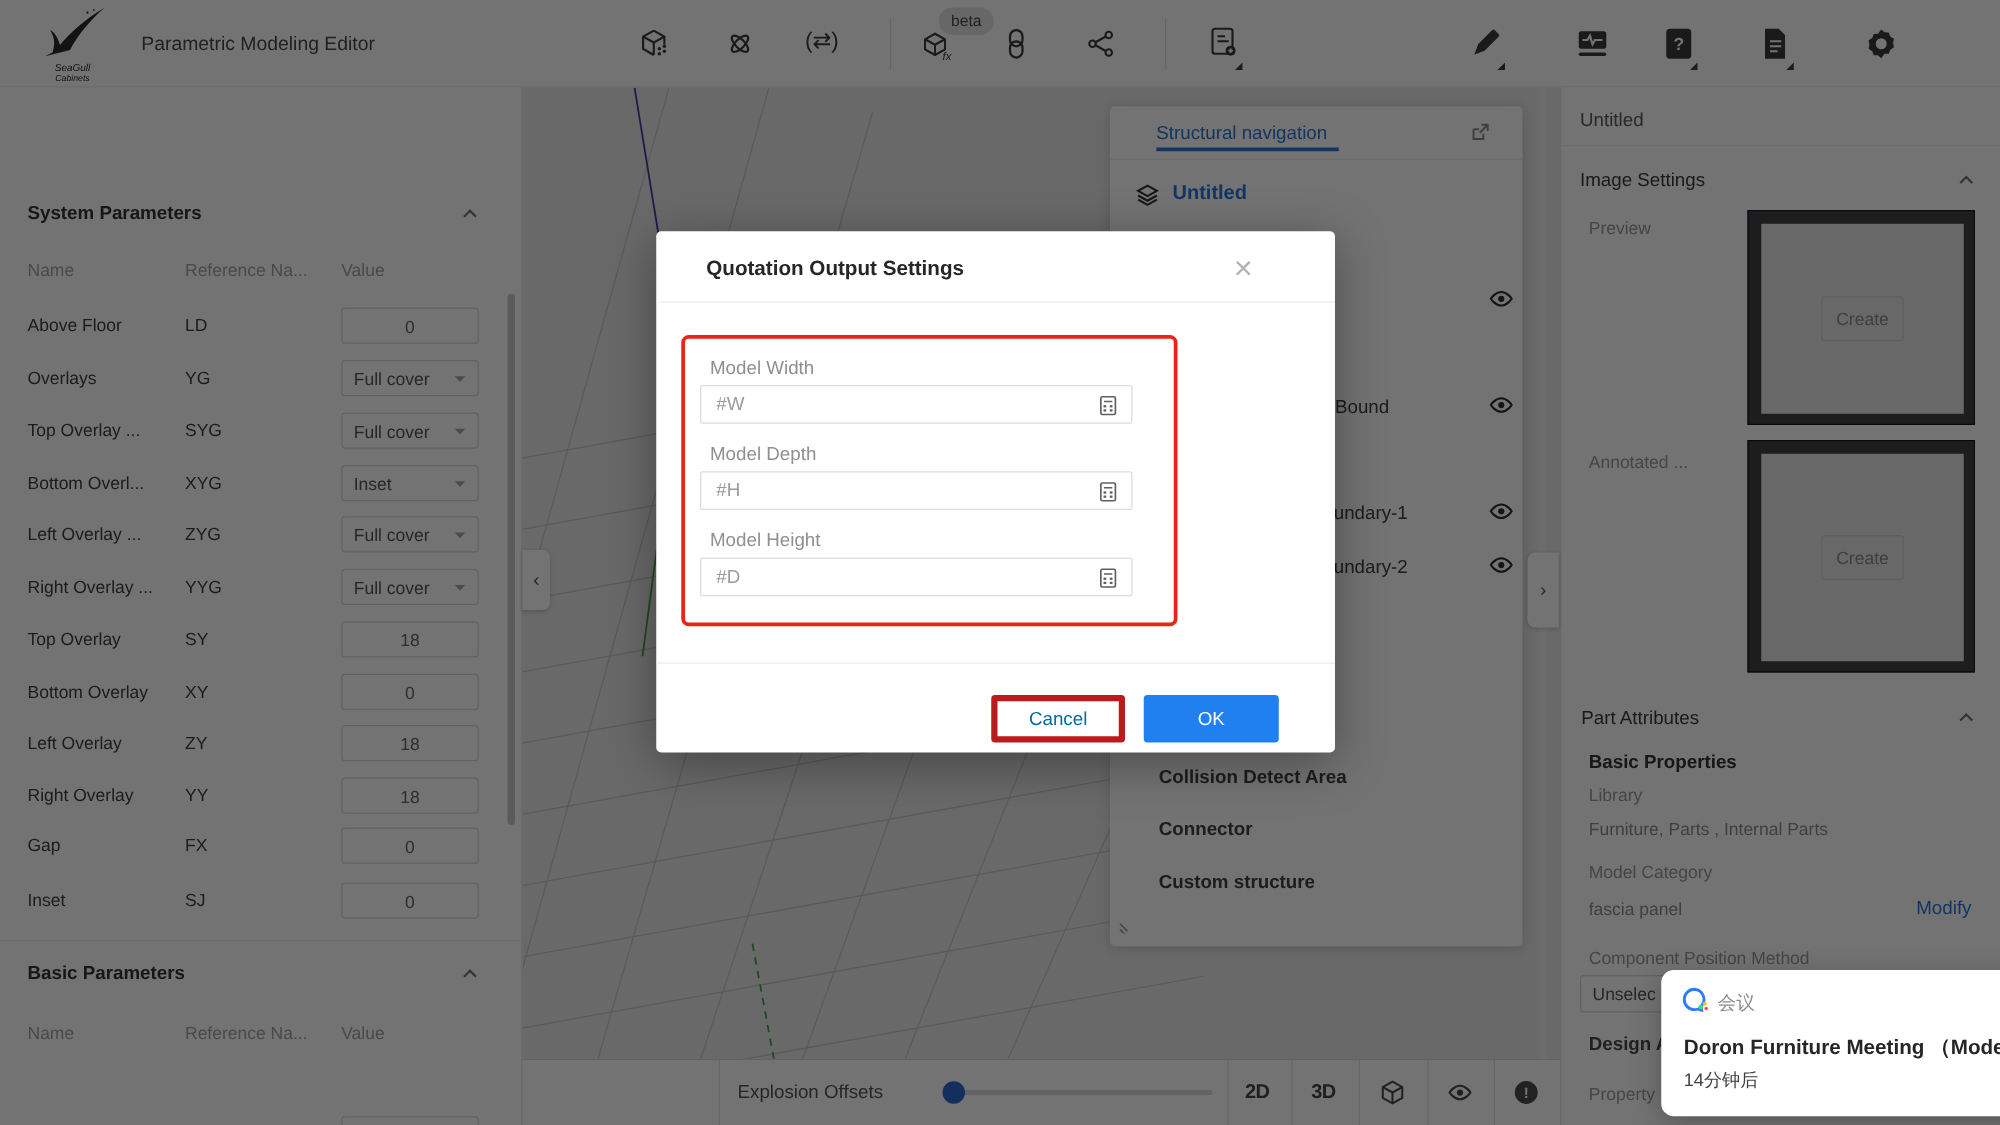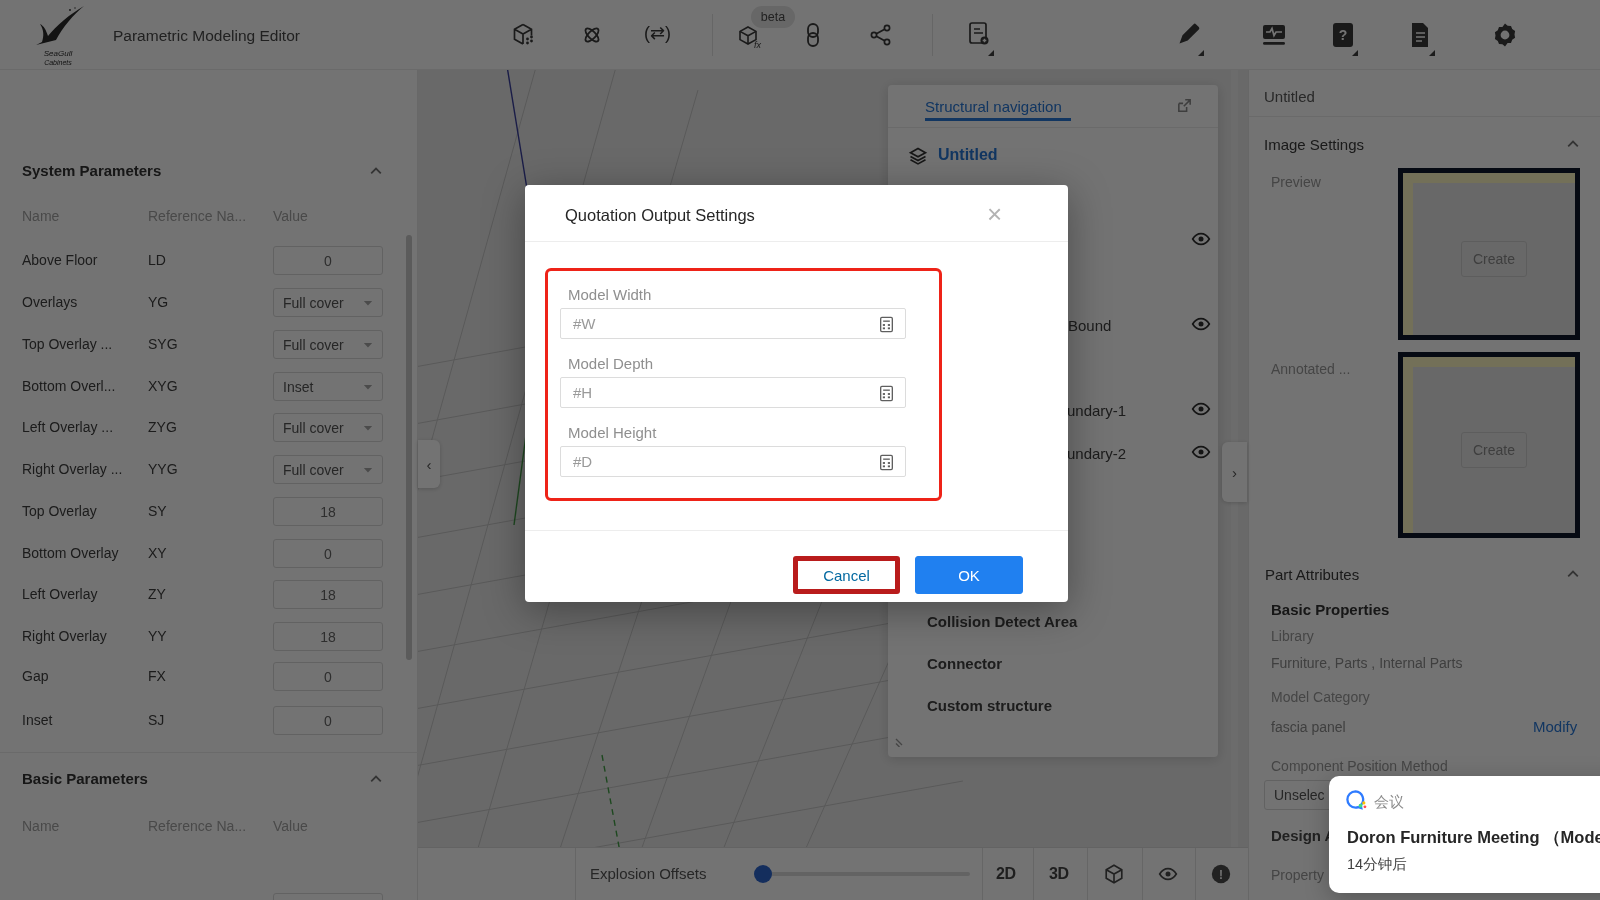--- a/index.html
+++ b/index.html
@@ -40,35 +40,35 @@
   .snav-title{font-size:15px;color:#2878d8;}
   .snav-item-bold{font-size:15px;font-weight:700;color:#404040;}
   .snav-frag{font-size:15px;color:#404040;}
   
   .right-panel{left:1248px;top:70px;width:352px;height:830px;background:#fff;border-left:1px solid #e5e5e5;z-index:2;}
   .rp-grey{font-size:14px;color:#999;}
   .rp-val{font-size:14px;color:#8c8c8c;}
   .rp-title{font-size:15px;color:#595959;}
   .rp-h{font-size:15px;color:#3a3a3a;}
   .rp-bold{font-size:15px;font-weight:700;color:#333;}
-  .create-box{border:5px solid #0f172a;background:#fef9c3;}
+  .create-box{border:1px solid #0f172a;background:#404040;}
   .create-inner{background:#e7e7e7;}
   .create-btn{border:1px solid #cfcfcf;border-radius:3px;background:transparent;color:#8a8a8a;font-size:14px;
               display:flex;align-items:center;justify-content:center;}
   .link-blue{color:#2878d8;font-size:15px;}
   
   .bottombar{left:418px;top:847px;width:830px;height:53px;background:#fff;border-top:1px solid #dcdcdc;z-index:3;}
   .bb-div{width:1px;height:53px;background:#e3e3e3;}
   .bb-txt{font-size:15px;color:#555;}
   .bb-23d{font-size:16px;font-weight:700;color:#464646;letter-spacing:-0.5px;}
   
   .dim{left:0;top:0;width:1600px;height:900px;background:rgba(0,0,0,0.55);z-index:20;}
   .modal{left:525px;top:185px;width:543px;height:417px;background:#fff;border-radius:4px;
          box-shadow:0 8px 40px rgba(0,0,0,.35);z-index:25;}
-  .modal-title{font-size:16.5px;font-weight:400;color:#262626;}
+  .modal-title{font-size:16.5px;font-weight:700;color:#262626;}
   .m-label{font-size:15px;color:#8f8f8f;}
   .m-input{border:1px solid #dcdcdc;border-radius:2px;height:31px;display:flex;align-items:center;}
   .m-input input{border:none;outline:none;font-size:15px;color:#9a9a9a;background:transparent;width:280px;padding-left:12px;}
   .btn{border-radius:3px;display:flex;align-items:center;justify-content:center;font-size:15px;cursor:pointer;}
   .btn-cancel{border:5px solid #b91c1c;background:#fff;color:#0369a1;}
   .btn-ok{background:#2080f0;color:#fff;border:1px solid #2080f0;}
   .anno{border:3px solid #ee2318;border-radius:6px;z-index:26;pointer-events:none;}
   .toast{left:1329px;top:776px;width:300px;height:117px;background:#fff;border-radius:10px;
          box-shadow:0 6px 24px rgba(0,0,0,.25);z-index:30;}
   .toast-app{font-size:15px;color:#8c8c8c;}

